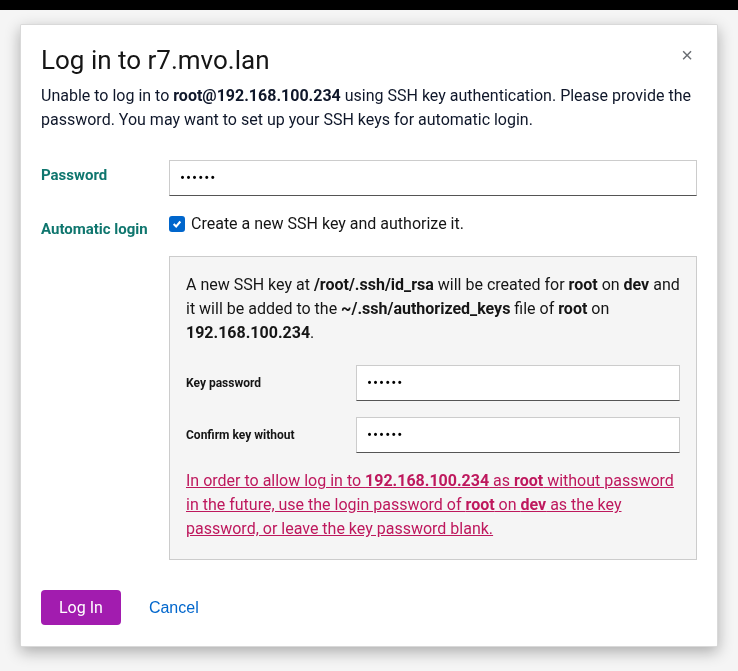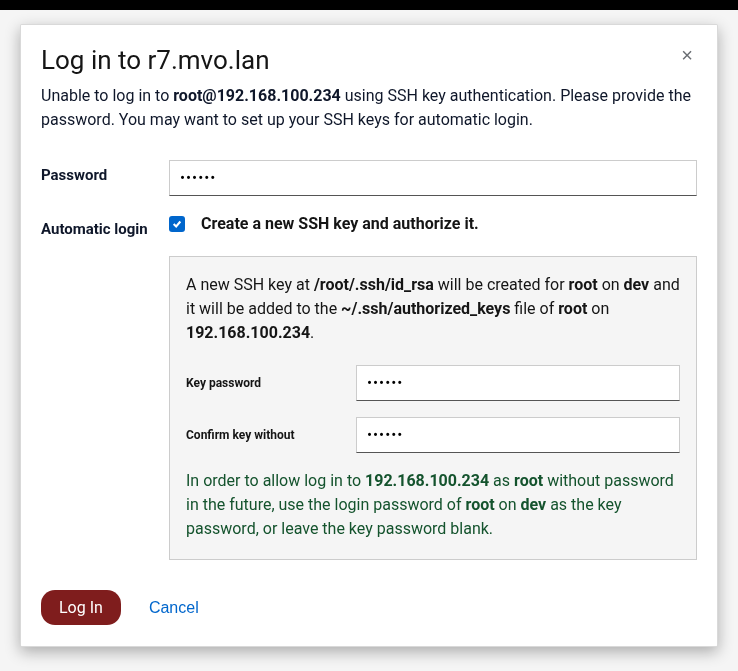--- a/index.html
+++ b/index.html
@@ -70,43 +70,42 @@
     .form-row {
       display: flex;
       align-items: flex-start;
       margin-bottom: 18px;
     }
     .form-label {
       width: 128px;
       flex-shrink: 0;
       font-size: 15px;
       font-weight: 700;
-      color: #0f172a;
+      color: #0f766e;
       padding-top: 6px;
     }
     .form-control-wrap {
       flex: 1;
     }
     .text-input {
       width: 100%;
       height: 36px;
       padding: 6px 10px;
       font-size: 15px;
       border: 1px solid #ccc;
       border-bottom: 1px solid #555;
       outline: none;
       background: #fff;
       letter-spacing: 1px;
       font-family: inherit;
     }
     .checkbox-wrap {
       display: flex;
       align-items: center;
-      gap: 16px;
-      font-weight: bold;
+      gap: 6px;
     }
     .checkbox {
       width: 16px;
       height: 16px;
       border-radius: 3px;
       background: #0066cc;
       display: flex;
       align-items: center;
       justify-content: center;
       cursor: pointer;
@@ -148,39 +147,40 @@
     }
     .info-form-label {
       width: 170px;
       flex-shrink: 0;
       font-size: 12px;
       font-weight: 700;
       color: #151515;
     }
     .info-text-2 {
       font-size: 16px;
-      color: #14532d;
+      color: #be185d;
       line-height: 1.5;
       margin-top: 4px;
+      text-decoration: underline;
     }
     .info-text-2 b {
       font-weight: 700;
     }
     .modal-footer {
       display: flex;
       gap: 28px;
       align-items: center;
     }
     .btn-primary {
-      background: #7f1d1d;
+      background: #a21caf;
       color: #fff;
       border: none;
       padding: 8px 18px;
       font-size: 16px;
-      border-radius: 14px;
+      border-radius: 4px;
       cursor: pointer;
       font-family: inherit;
     }
     .btn-link {
       background: none;
       border: none;
       color: #0066cc;
       font-size: 16px;
       cursor: pointer;
       padding: 0;

